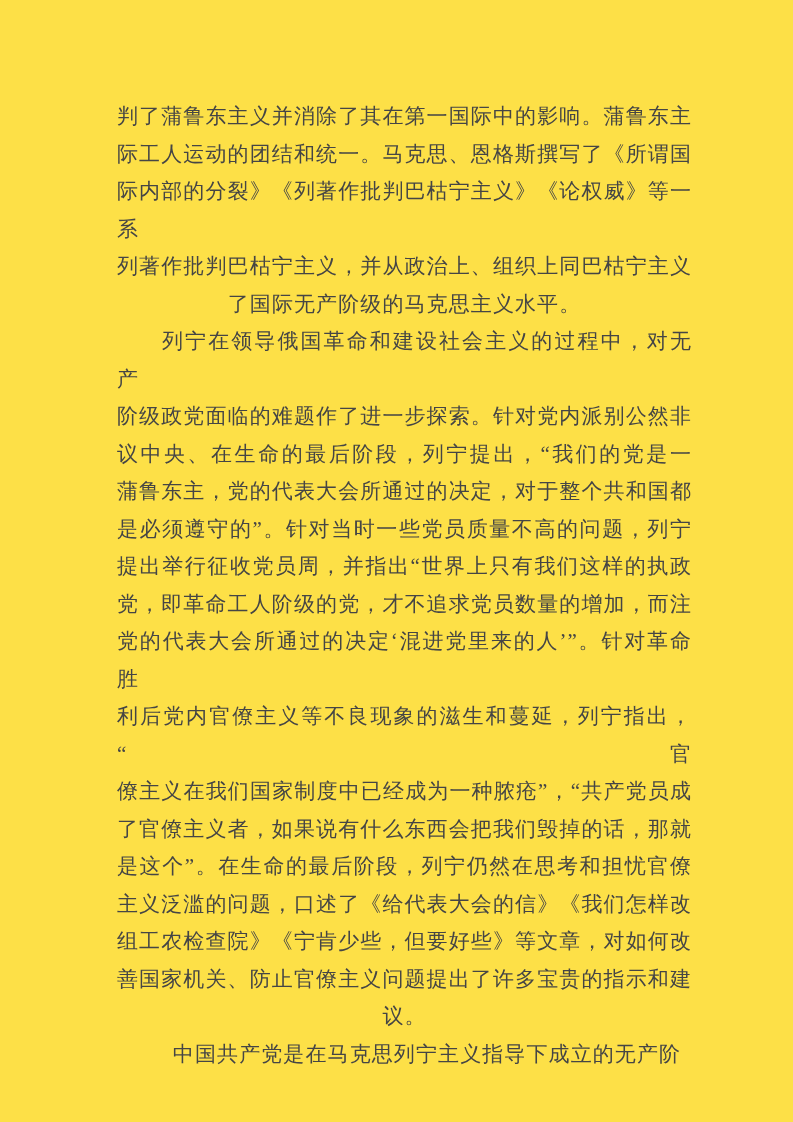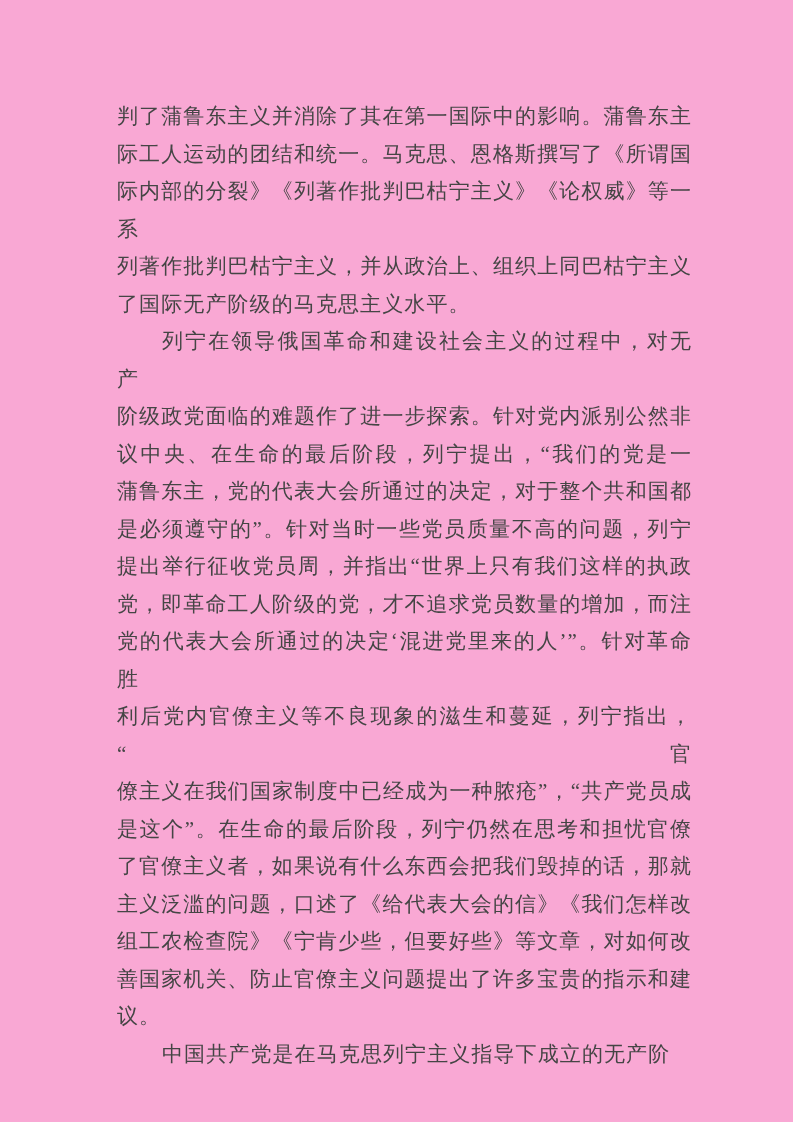--- a/index.html
+++ b/index.html
@@ -10,41 +10,41 @@
     width: 793px;
     height: 1122px;
     background: #ffffff;
     overflow: hidden;
     font-family: "Liberation Serif", "DejaVu Serif", serif;
   }
   .page {
     position: relative;
     width: 793px;
     height: 1122px;
-    background: #f9a8d4;
+    background: #fde047;
   }
   .text-block {
     position: absolute;
     left: 117px;
     top: 98px;
     width: 575px;
     color: #454545;
     font-size: 21px;
     line-height: 37.5px;
     letter-spacing: 1.1px;
     font-weight: 400;
   }
   .paragraph {
     margin: 0;
     padding: 0;
   }
   .line {
     width: 100%;
     white-space: nowrap;
-    text-align: left;
+    text-align: center;
   }
   
   .line.stretch {
     white-space: normal;
     text-align: justify;
     text-align-last: justify;
     text-justify: inter-character;
   }
   
   .line.indent {
@@ -69,22 +69,22 @@
       <div class="line stretch indent">列宁在领导俄国革命和建设社会主义的过程中，对无产</div>
       <div class="line stretch">阶级政党面临的难题作了进一步探索。针对党内派别公然非</div>
       <div class="line stretch">议中央、在生命的最后阶段，列宁提出，“我们的党是一</div>
       <div class="line stretch">蒲鲁东主，党的代表大会所通过的决定，对于整个共和国都</div>
       <div class="line stretch">是必须遵守的”。针对当时一些党员质量不高的问题，列宁</div>
       <div class="line stretch">提出举行征收党员周，并指出“世界上只有我们这样的执政</div>
       <div class="line stretch">党，即革命工人阶级的党，才不追求党员数量的增加，而注</div>
       <div class="line stretch">党的代表大会所通过的决定‘混进党里来的人’”。针对革命胜</div>
       <div class="line stretch">利后党内官僚主义等不良现象的滋生和蔓延，列宁指出，“官</div>
       <div class="line stretch">僚主义在我们国家制度中已经成为一种脓疮”，“共产党员成</div>
+      <div class="line stretch">了官僚主义者，如果说有什么东西会把我们毁掉的话，那就</div>
       <div class="line stretch">是这个”。在生命的最后阶段，列宁仍然在思考和担忧官僚</div>
-      <div class="line stretch">了官僚主义者，如果说有什么东西会把我们毁掉的话，那就</div>
       <div class="line stretch">主义泛滥的问题，口述了《给代表大会的信》《我们怎样改</div>
       <div class="line stretch">组工农检查院》《宁肯少些，但要好些》等文章，对如何改</div>
       <div class="line stretch">善国家机关、防止官僚主义问题提出了许多宝贵的指示和建</div>
       <div class="line">议。</div>
     </div>
 
     <div class="paragraph">
       <div class="line indent">中国共产党是在马克思列宁主义指导下成立的无产阶</div>
     </div>
 

